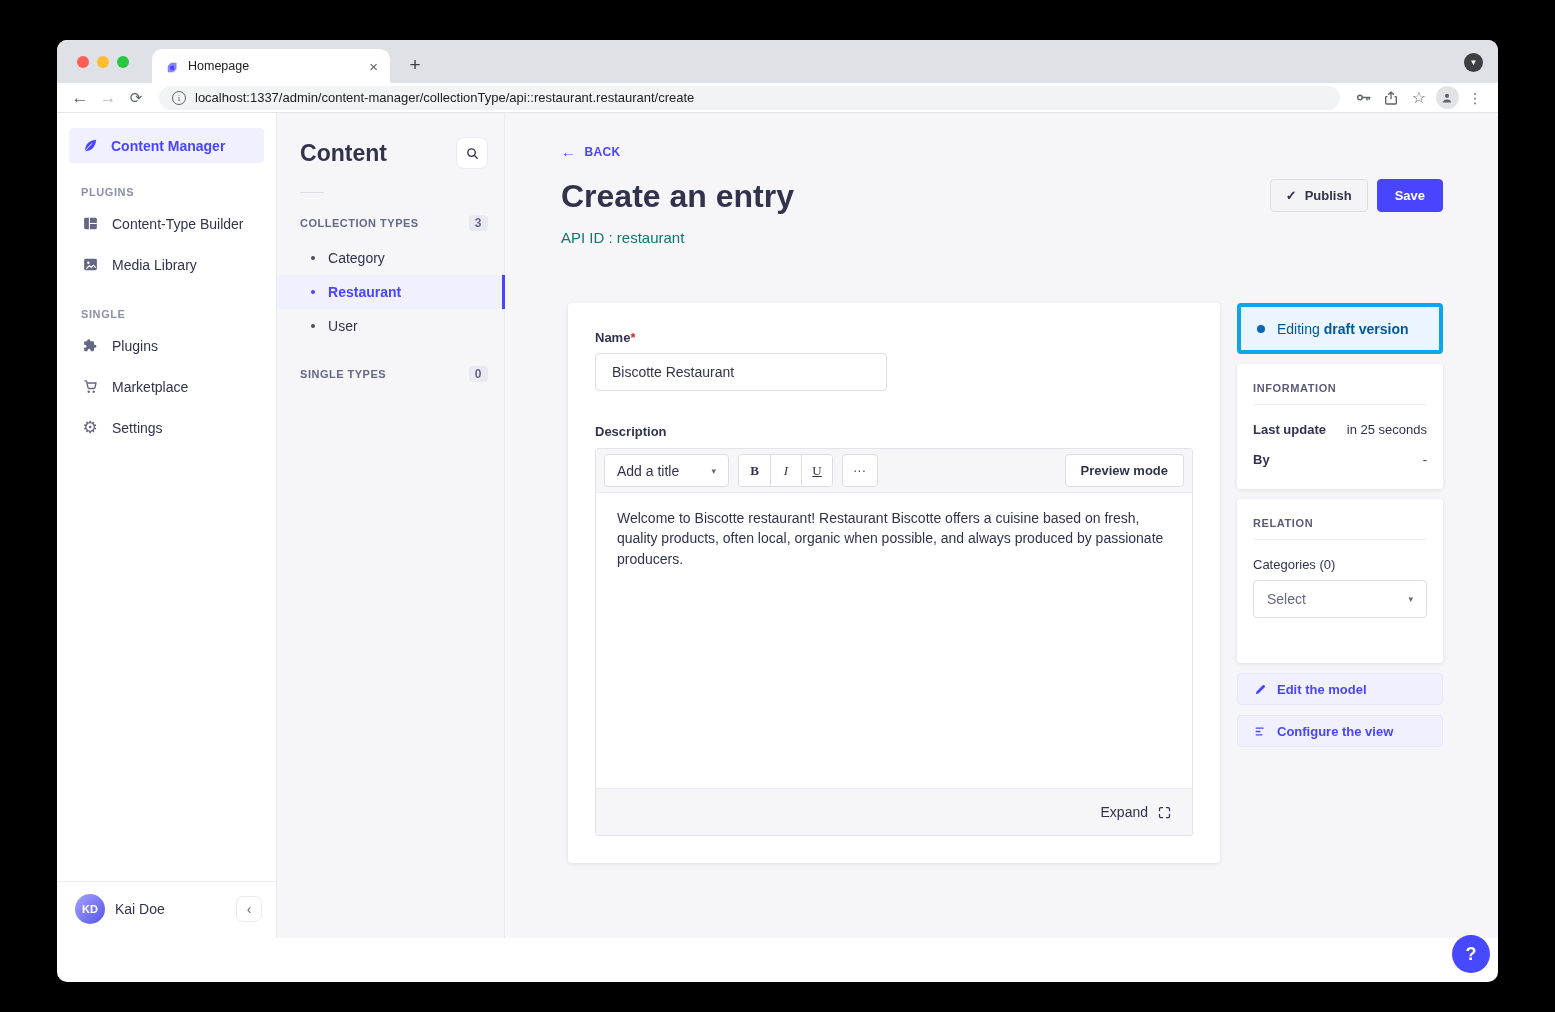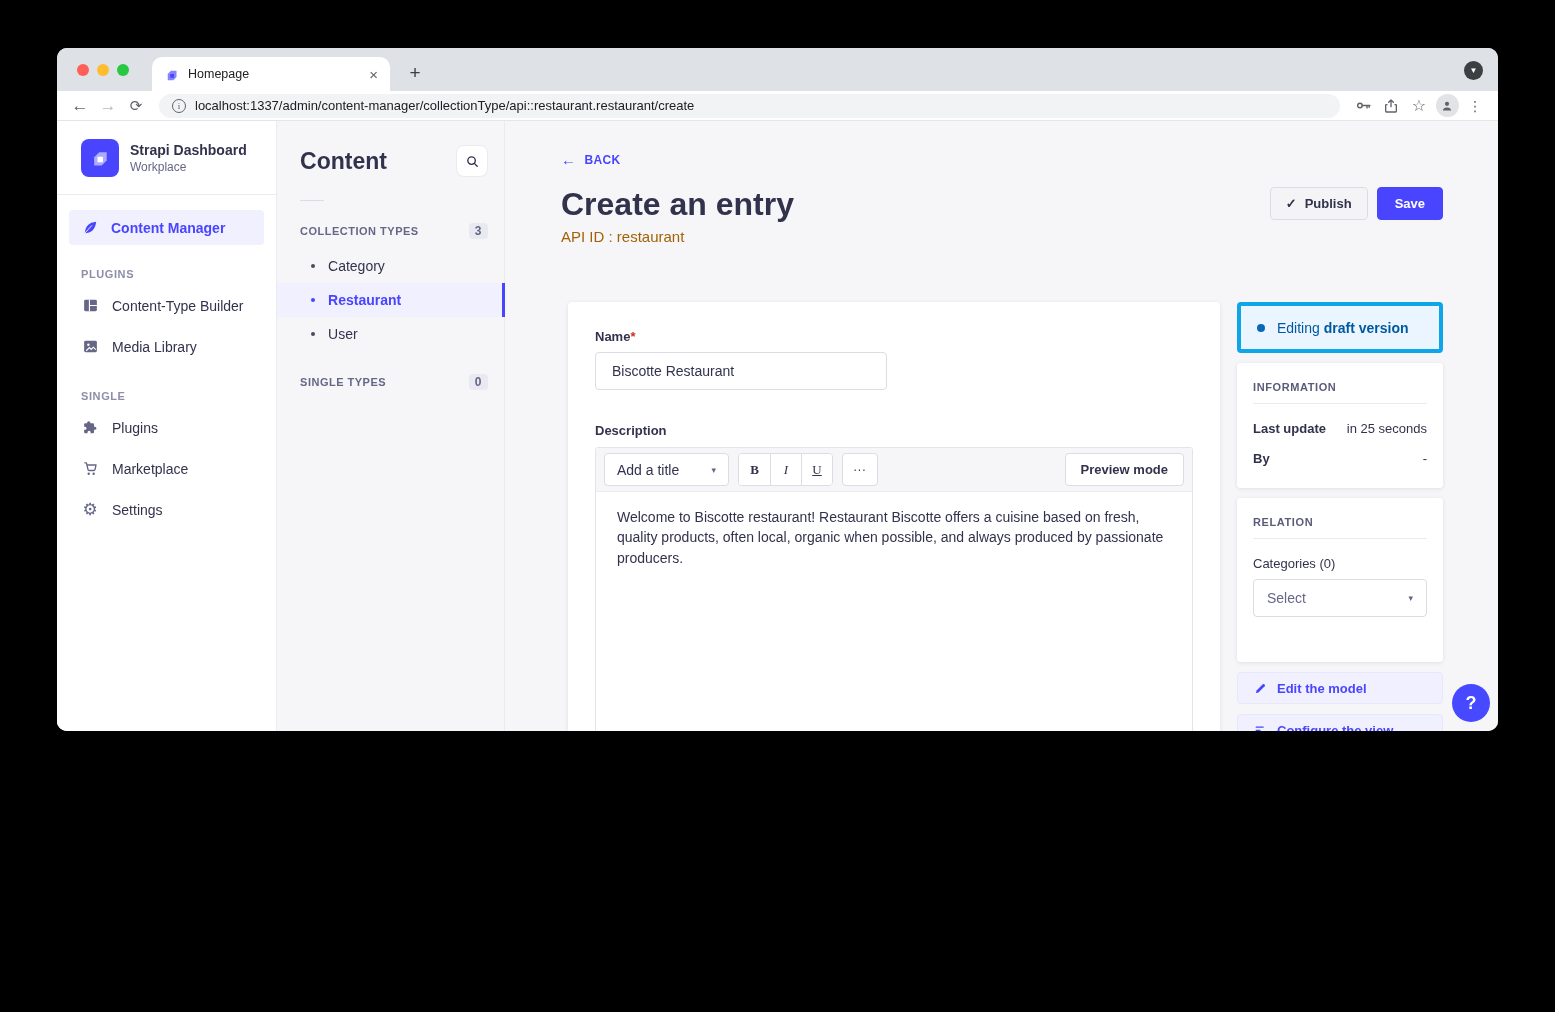--- a/index.html
+++ b/index.html
@@ -1,18 +1,18 @@
 <!DOCTYPE html>
 <html><head>
 <meta charset="utf-8">
 <style>
   * { margin:0; padding:0; box-sizing:border-box; }
   html,body { width:1555px; height:1012px; background:#000; font-family:"Liberation Sans", sans-serif; }
 
-  .window { position:absolute; left:57px; top:48px; width:1441px; height:683px;
+  .window { position:absolute; left:57px; top:40px; width:1441px; height:942px;
             border-radius:10px; overflow:hidden; background:#fff; }
 
   
   .tabstrip { height:43px; background:#dee1e6; position:relative; }
   .traffic { position:absolute; left:20px; top:16px; display:flex; gap:8px; }
   .light { width:12px; height:12px; border-radius:50%; }
   .light.red{background:#ff5f57}.light.yellow{background:#febc2e}.light.green{background:#28c840}
   .tab { position:absolute; left:95px; bottom:0; width:238px; height:34px; background:#fff;
          border-radius:10px 10px 0 0; display:flex; align-items:center; padding:0 12px; gap:9px; }
   .tab-title { flex:1; font-size:12.5px; color:#202124; white-space:nowrap; overflow:hidden; }
@@ -74,21 +74,21 @@
   .ct-item.active { background:#f0f0ff; color:#4945ff; font-weight:600; }
   .ct-item.active .dot { background:#4945ff; }
   .ct-item.active::after { content:""; position:absolute; right:-1px; top:0; bottom:0; width:3px; background:#4945ff; }
 
   
   .main { flex:1; padding:30px 55px 0 56px; position:relative; }
   .back-link { display:inline-flex; align-items:center; gap:8px; color:#4945ff; font-size:12px;
                font-weight:bold; letter-spacing:.4px; cursor:pointer; }
   .title-row { display:flex; justify-content:space-between; align-items:flex-start; margin-top:17px; }
   .page-title { font-size:32px; font-weight:bold; color:#32324d; }
-  .api-id { margin-top:5px; font-size:15px; color:#a16207; }
+  .api-id { margin-top:14px; font-size:15px; color:#0f766e; }
   .actions { display:flex; gap:9px; margin-top:1px; }
   .btn { height:33px; border-radius:4px; font-size:13px; font-weight:bold; display:flex;
          align-items:center; gap:8px; cursor:pointer; }
   .btn-publish { background:#f4f4f7; border:1px solid #dcdce4; color:#32324d; padding:0 15px; }
   .btn-save { background:#4945ff; border:1px solid #4945ff; color:#fff; padding:0 17px; }
 
   .content-row { display:flex; gap:17px; margin-top:57px;padding-left:7px; }
   .card { width:652px; background:#fff; border-radius:4px; padding:27px;
           box-shadow:0 1px 4px rgba(33,33,52,.1); }
   .field-label { font-size:13px; font-weight:bold; color:#32324d; }
@@ -197,32 +197,20 @@
             <path d="M4.8 19.5a7.3 6 0 0 1 14.4 0z"></path>
         </svg>
       </span>
     </div>
     <div class="tbtn" style="font-size:14px">⋮</div>
   </div>
 
   <div class="app">
 
     <div class="sidebar">
-      <div class="sb-head">
-        <div class="logo">
-          <svg width="20" height="20" viewBox="0 0 24 24">
-            <polygon points="5,21 5,11 11,5 20,5 20,15 14,21" fill="#ffffff" opacity=".55"></polygon>
-            <polygon points="9,17 9,10.5 15.5,10.5 15.5,17" fill="#ffffff"></polygon>
-          </svg>
-        </div>
-        <div>
-          <div class="sb-title">Strapi Dashboard</div>
-          <div class="sb-sub">Workplace</div>
-        </div>
-      </div>
 
       <div class="cm-item">
         <span class="ic">
           <svg width="17" height="17" viewBox="0 0 24 24" fill="currentColor">
             <path d="M20 4c-5 .4-9.2 2.2-11.8 4.8C5.4 11.6 4.2 16.4 4 20c3.6-.2 8.4-1.4 11.2-4.2C17.8 13.2 19.6 9 20 4z"></path>
             <path d="M4 20 14 9" stroke="#f0f0ff" stroke-width="1.4" fill="none"></path>
           </svg>
         </span>
         <span>Content Manager</span>
       </div>

